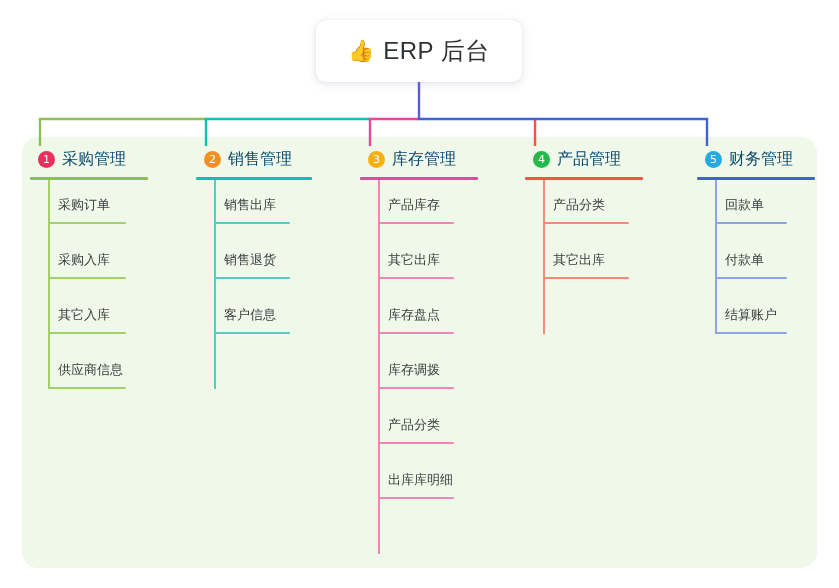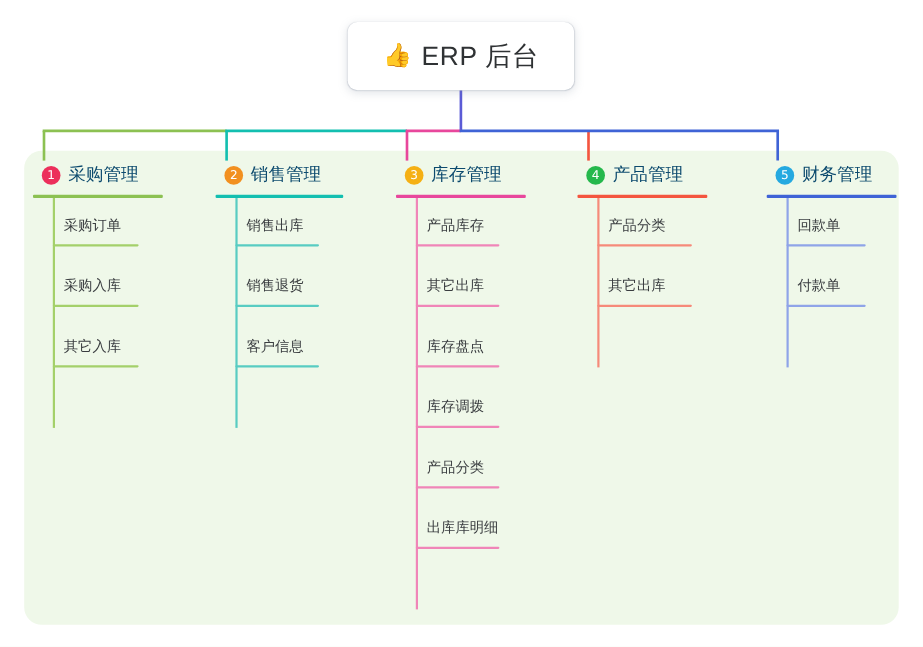--- a/index.html
+++ b/index.html
@@ -99,20 +99,24 @@
             <div class="leaf-rule" style="width: 78px; background: rgb(164, 208, 106);"></div>
           </div>
           <div class="leaf">
             <span class="leaf-text">采购入库</span>
             <div class="leaf-rule" style="width: 78px; background: rgb(164, 208, 106);"></div>
           </div>
           <div class="leaf">
             <span class="leaf-text">其它入库</span>
             <div class="leaf-rule" style="width: 78px; background: rgb(164, 208, 106);"></div>
           </div>
+          <div class="leaf">
+            <span class="leaf-text">供应商信息</span>
+            <div class="leaf-rule" style="width: 78px; background: rgb(164, 208, 106);"></div>
+          </div>
         </div>
       </div>
       <div class="col" style="left: 196px;">
         <div class="col-head">
           <span class="badge" style="background: rgb(242, 144, 32);">2</span>
           <span class="head-text">销售管理</span>
         </div>
         <div class="head-rule" style="width: 116px; background: rgb(19, 191, 176);"></div>
         <div class="leaves">
           <div class="col-stem" style="height: 209px; background: rgb(88, 204, 194);"></div>
@@ -191,16 +195,20 @@
         <div class="leaves">
           <div class="col-stem" style="height: 154px; background: rgb(143, 164, 232);"></div>
           <div class="leaf">
             <span class="leaf-text">回款单</span>
             <div class="leaf-rule" style="width: 72px; background: rgb(143, 164, 232);"></div>
           </div>
           <div class="leaf">
             <span class="leaf-text">付款单</span>
             <div class="leaf-rule" style="width: 72px; background: rgb(143, 164, 232);"></div>
           </div>
+          <div class="leaf">
+            <span class="leaf-text">结算账户</span>
+            <div class="leaf-rule" style="width: 72px; background: rgb(143, 164, 232);"></div>
+          </div>
         </div>
       </div>
     </div>
 </div>
 
 </body></html>

